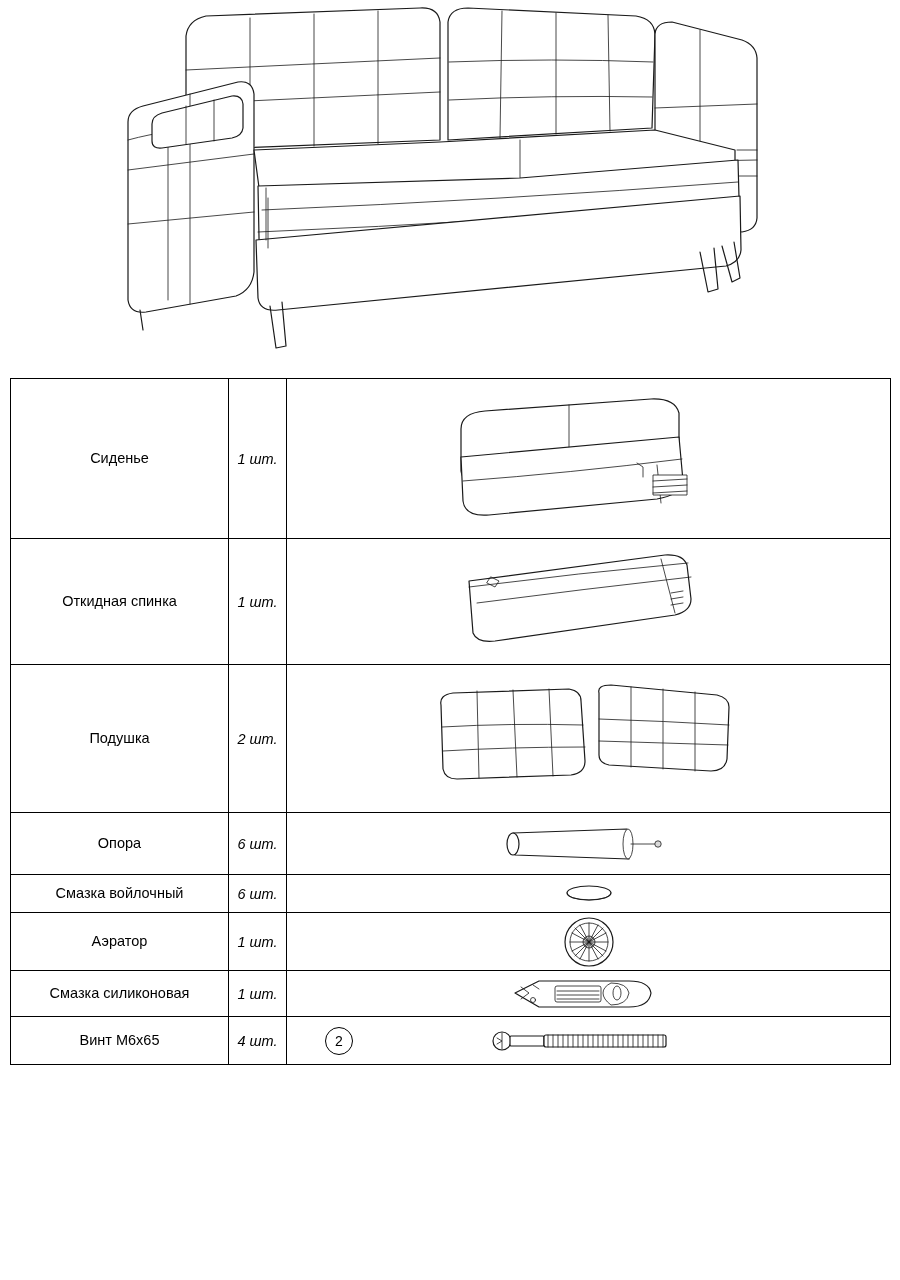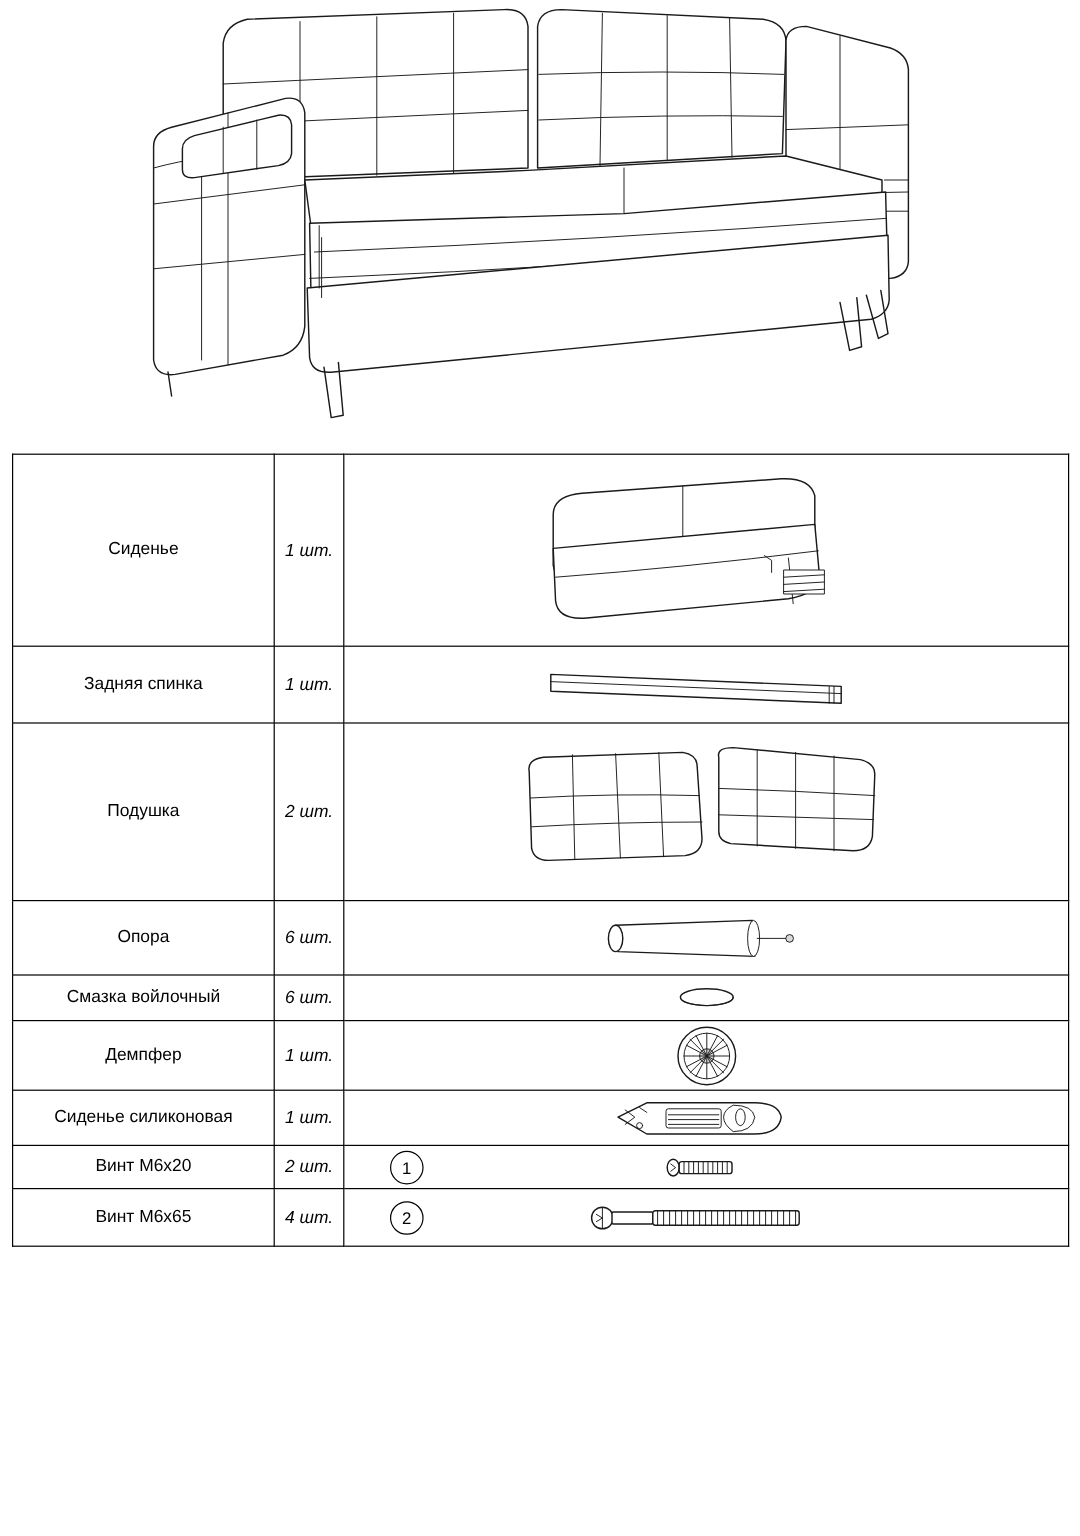--- a/index.html
+++ b/index.html
@@ -209,34 +209,37 @@
               <path class="ln-thin" d="M24 92 Q130 84 243 70"></path>
               <path class="ln-thin" d="M218 76 L222 114"></path>
               <rect class="fill-w-thin" x="214" y="86" width="34" height="20"></rect>
               <path class="ln-thin" d="M214 92 L248 90 M214 98 L248 96 M214 104 L248 102"></path>
               <path class="ln-thin" d="M198 74 L204 78 L204 88"></path>
             </svg>
           </div>
         </td>
       </tr>
 
-
-      <tr style="height:64px;">
-        <td class="cell-name">Задняя спинка</td>
+      <tr style="height:126px;">
+        <td class="cell-name">Откидная спинка</td>
         <td class="cell-qty">1 шт.</td>
         <td class="cell-img">
           <div class="img-wrap">
-            <svg width="300" height="50" viewBox="0 0 300 50">
-              <path class="fill-w" d="M20 16 L262 26 L262 40 L20 30 Z"></path>
-              <path class="ln-thin" d="M20 22 L262 32"></path>
-              <path class="ln-thin" d="M252 26 L252 40 M256 26 L256 40"></path>
-            </svg>
-          </div>
-        </td>
-      </tr>
+            <svg width="300" height="110" viewBox="0 0 300 110">
+              <path class="fill-w" d="M30 34 L226 8 Q244 7 248 18 L252 52 Q252 64 236 68 L56 94 Q38 96 34 86 Z"></path>
+              <path class="ln-thin" d="M30 40 Q140 26 249 16"></path>
+              <path class="ln-thin" d="M38 56 Q145 42 252 30"></path>
+              <path class="ln-thin" d="M222 12 L236 66"></path>
+              <path class="ln-thin" d="M52 30 L60 34 L56 40 L48 36 Z"></path>
+              <path class="ln-thin" d="M232 46 L244 44 M232 52 L244 50 M232 58 L244 56"></path>
+            </svg>
+          </div>
+        </td>
+      </tr>
+
 
 
       <tr style="height:148px;">
         <td class="cell-name">Подушка</td>
         <td class="cell-qty">2 шт.</td>
         <td class="cell-img">
           <div class="img-wrap">
             <svg width="320" height="120" viewBox="0 0 320 120">
 
               <path class="fill-w" d="M12 26 Q10 16 24 14 L140 10 Q152 12 152 22 L156 82 Q156 94 142 96 L28 100 Q16 100 14 90 Z"></path>
@@ -276,72 +279,55 @@
           <div class="img-wrap">
             <svg width="120" height="30" viewBox="0 0 120 30">
               <ellipse class="fill-w" cx="60" cy="14" rx="22" ry="7"></ellipse>
               <path class="ln-thin" d="M38 14 Q38 20 60 21 Q82 20 82 14"></path>
             </svg>
           </div>
         </td>
       </tr>
 
       <tr style="height:58px;">
-        <td class="cell-name">Демпфер</td>
+        <td class="cell-name">Аэратор</td>
         <td class="cell-qty">1 шт.</td>
         <td class="cell-img">
           <div class="img-wrap">
             <svg width="70" height="54" viewBox="0 0 70 54">
               <circle class="fill-w" cx="35" cy="27" r="24"></circle>
               <circle class="fill-w-thin" cx="35" cy="27" r="19"></circle>
               <circle class="fill-g" cx="35" cy="27" r="6"></circle>
               <g class="ln-thin">
                 <path d="M35 8 L35 46 M16 27 L54 27 M21 13 L49 41 M49 13 L21 41"></path>
                 <path d="M26 10 L44 44 M44 10 L26 44 M18 18 L52 36 M52 18 L18 36"></path>
               </g>
             </svg>
           </div>
         </td>
       </tr>
 
       <tr style="height:46px;">
-        <td class="cell-name">Сиденье силиконовая</td>
+        <td class="cell-name">Смазка силиконовая</td>
         <td class="cell-qty">1 шт.</td>
         <td class="cell-img">
           <div class="img-wrap">
             <svg width="180" height="42" viewBox="0 0 180 42">
               <path class="fill-w" d="M16 20 L40 8 L130 8 Q150 8 152 20 Q150 34 130 34 L40 34 Z"></path>
               <rect class="fill-w-thin" x="56" y="13" width="46" height="16" rx="2"></rect>
               <path class="ln-thin" d="M58 18 L100 18 M58 22 L100 22 M58 26 L100 26"></path>
               <path class="fill-w-thin" d="M112 10 Q128 10 130 20 Q128 32 112 32 Q104 26 104 20 Q104 14 112 10 Z"></path>
               <ellipse class="fill-w-thin" cx="118" cy="20" rx="4" ry="7"></ellipse>
               <path class="ln-thin" d="M22 14 L30 20 L22 26 M34 12 L40 16"></path>
               <circle class="ln-thin" cx="34" cy="27" r="2.5"></circle>
             </svg>
           </div>
         </td>
       </tr>
 
-      <tr style="height:36px;">
-        <td class="cell-name">Винт М6х20</td>
-        <td class="cell-qty">2 шт.</td>
-        <td class="cell-img with-badge">
-          <div class="badge">1</div>
-          <div class="img-wrap">
-            <svg width="120" height="24" viewBox="0 0 120 24">
-              <ellipse class="fill-w" cx="32" cy="12" rx="5" ry="7"></ellipse>
-              <path class="ln-thin" d="M30 9 L34 12 L30 15"></path>
-              <rect class="fill-w" x="37" y="7" width="44" height="10" rx="2"></rect>
-              <g class="ln-thin">
-                <path d="M41 7 L41 17 M45 7 L45 17 M49 7 L49 17 M53 7 L53 17 M57 7 L57 17 M61 7 L61 17 M65 7 L65 17 M69 7 L69 17 M73 7 L73 17 M77 7 L77 17"></path>
-              </g>
-            </svg>
-          </div>
-        </td>
-      </tr>
 
       <tr style="height:48px;">
         <td class="cell-name">Винт М6х65</td>
         <td class="cell-qty">4 шт.</td>
         <td class="cell-img with-badge">
           <div class="badge">2</div>
           <div class="img-wrap">
             <svg width="210" height="28" viewBox="0 0 210 28">
               <circle class="fill-w" cx="18" cy="14" r="9"></circle>
               <path class="ln-thin" d="M13 11 L18 14 L13 17 M18 6 L18 22"></path>

